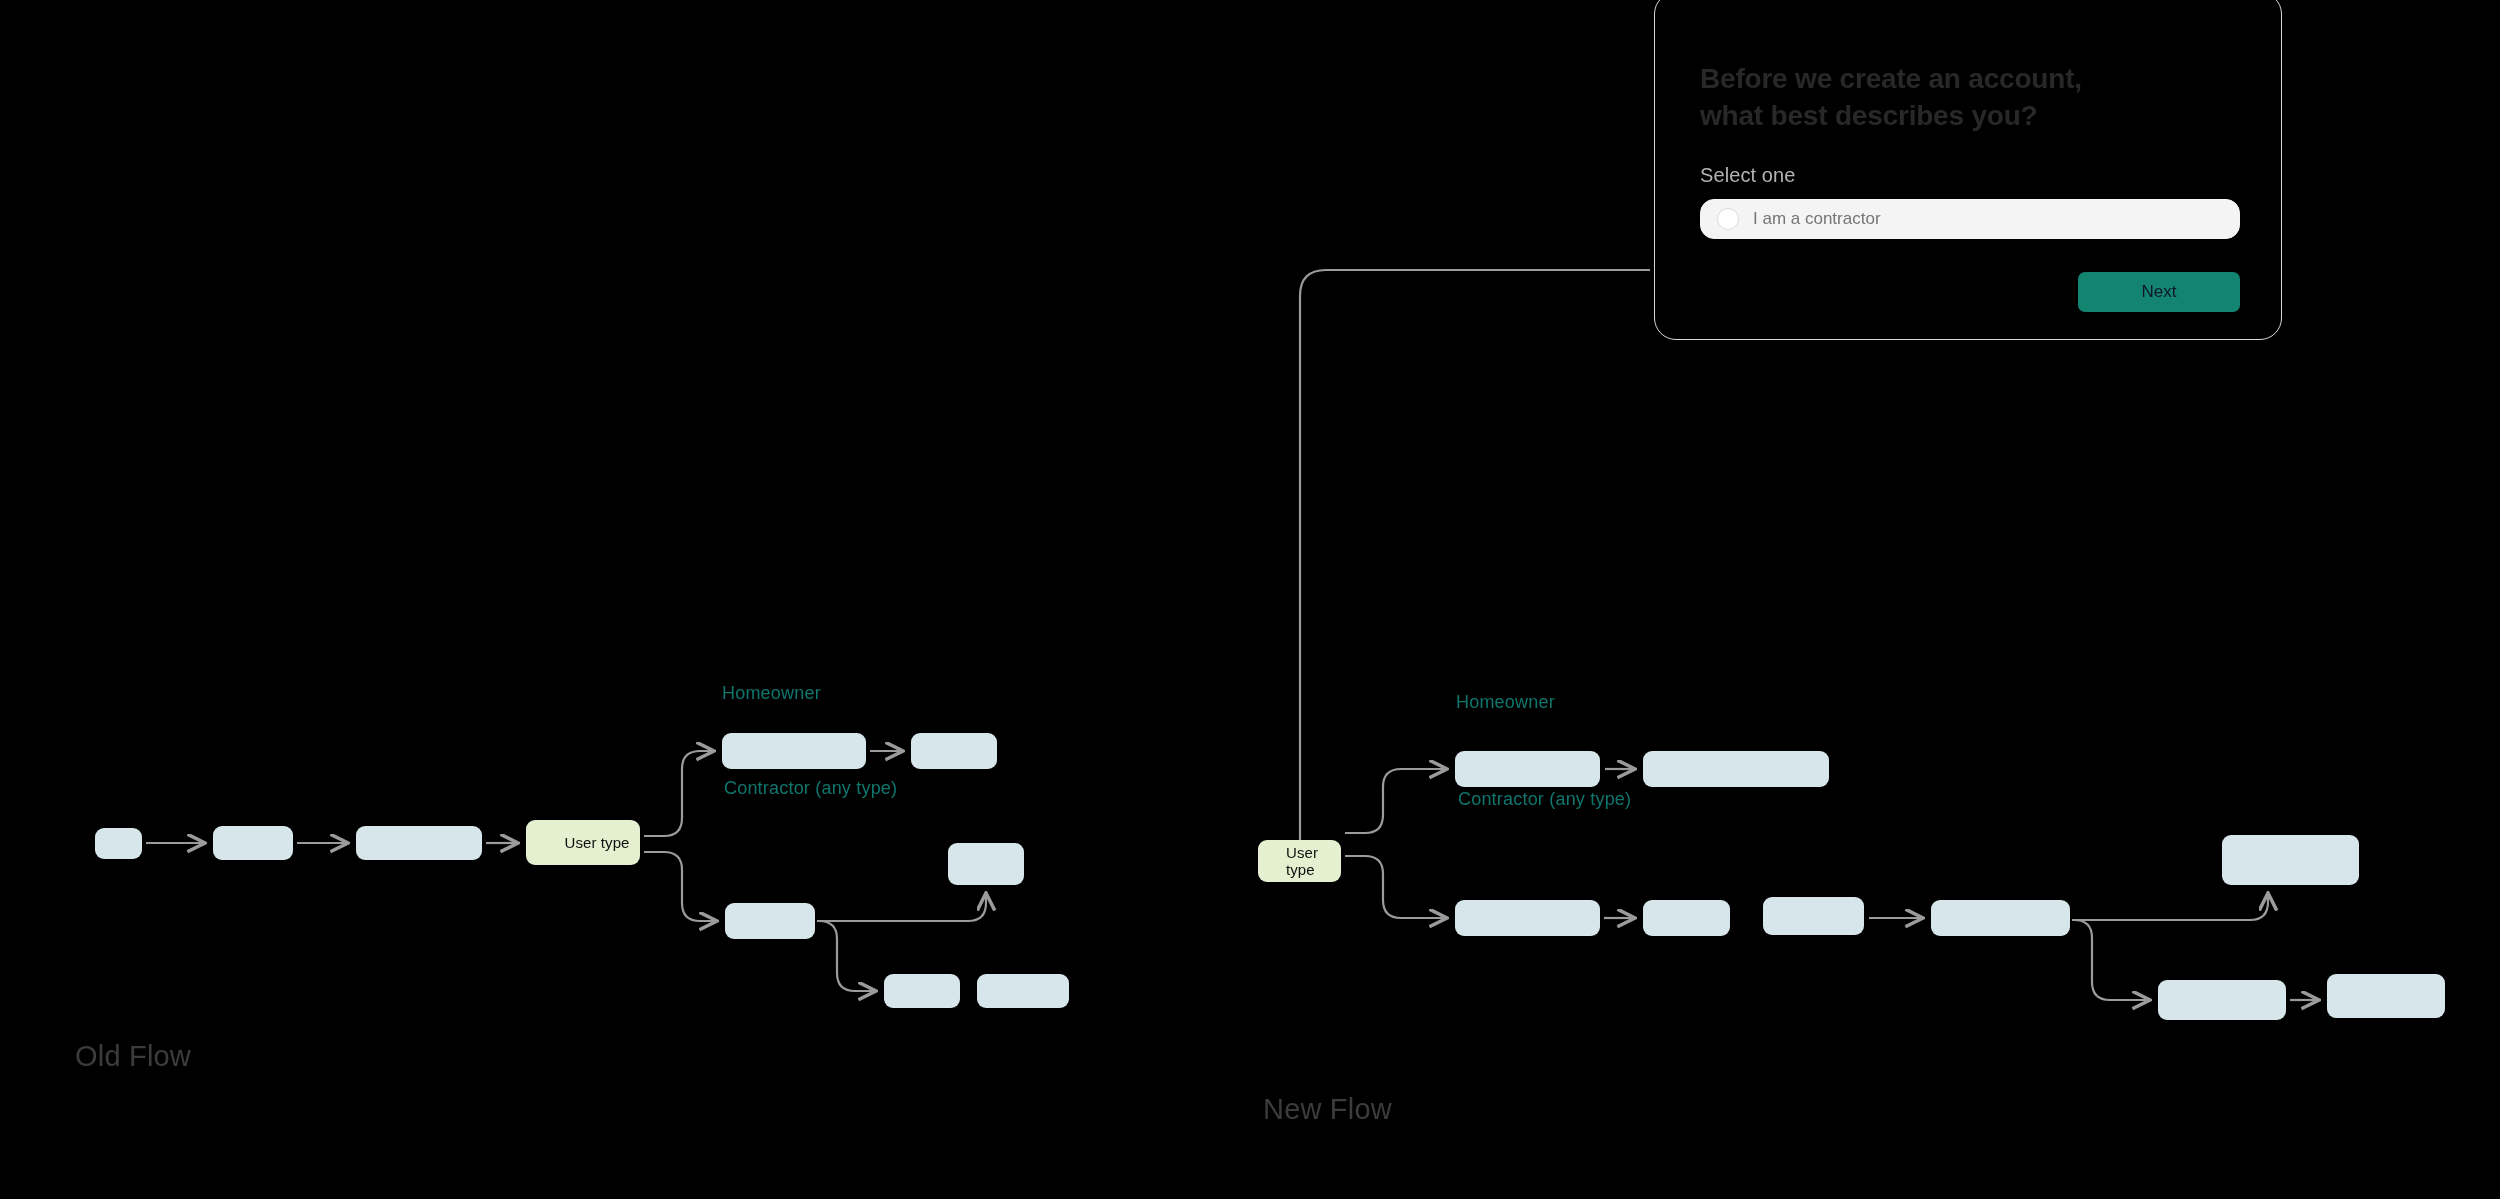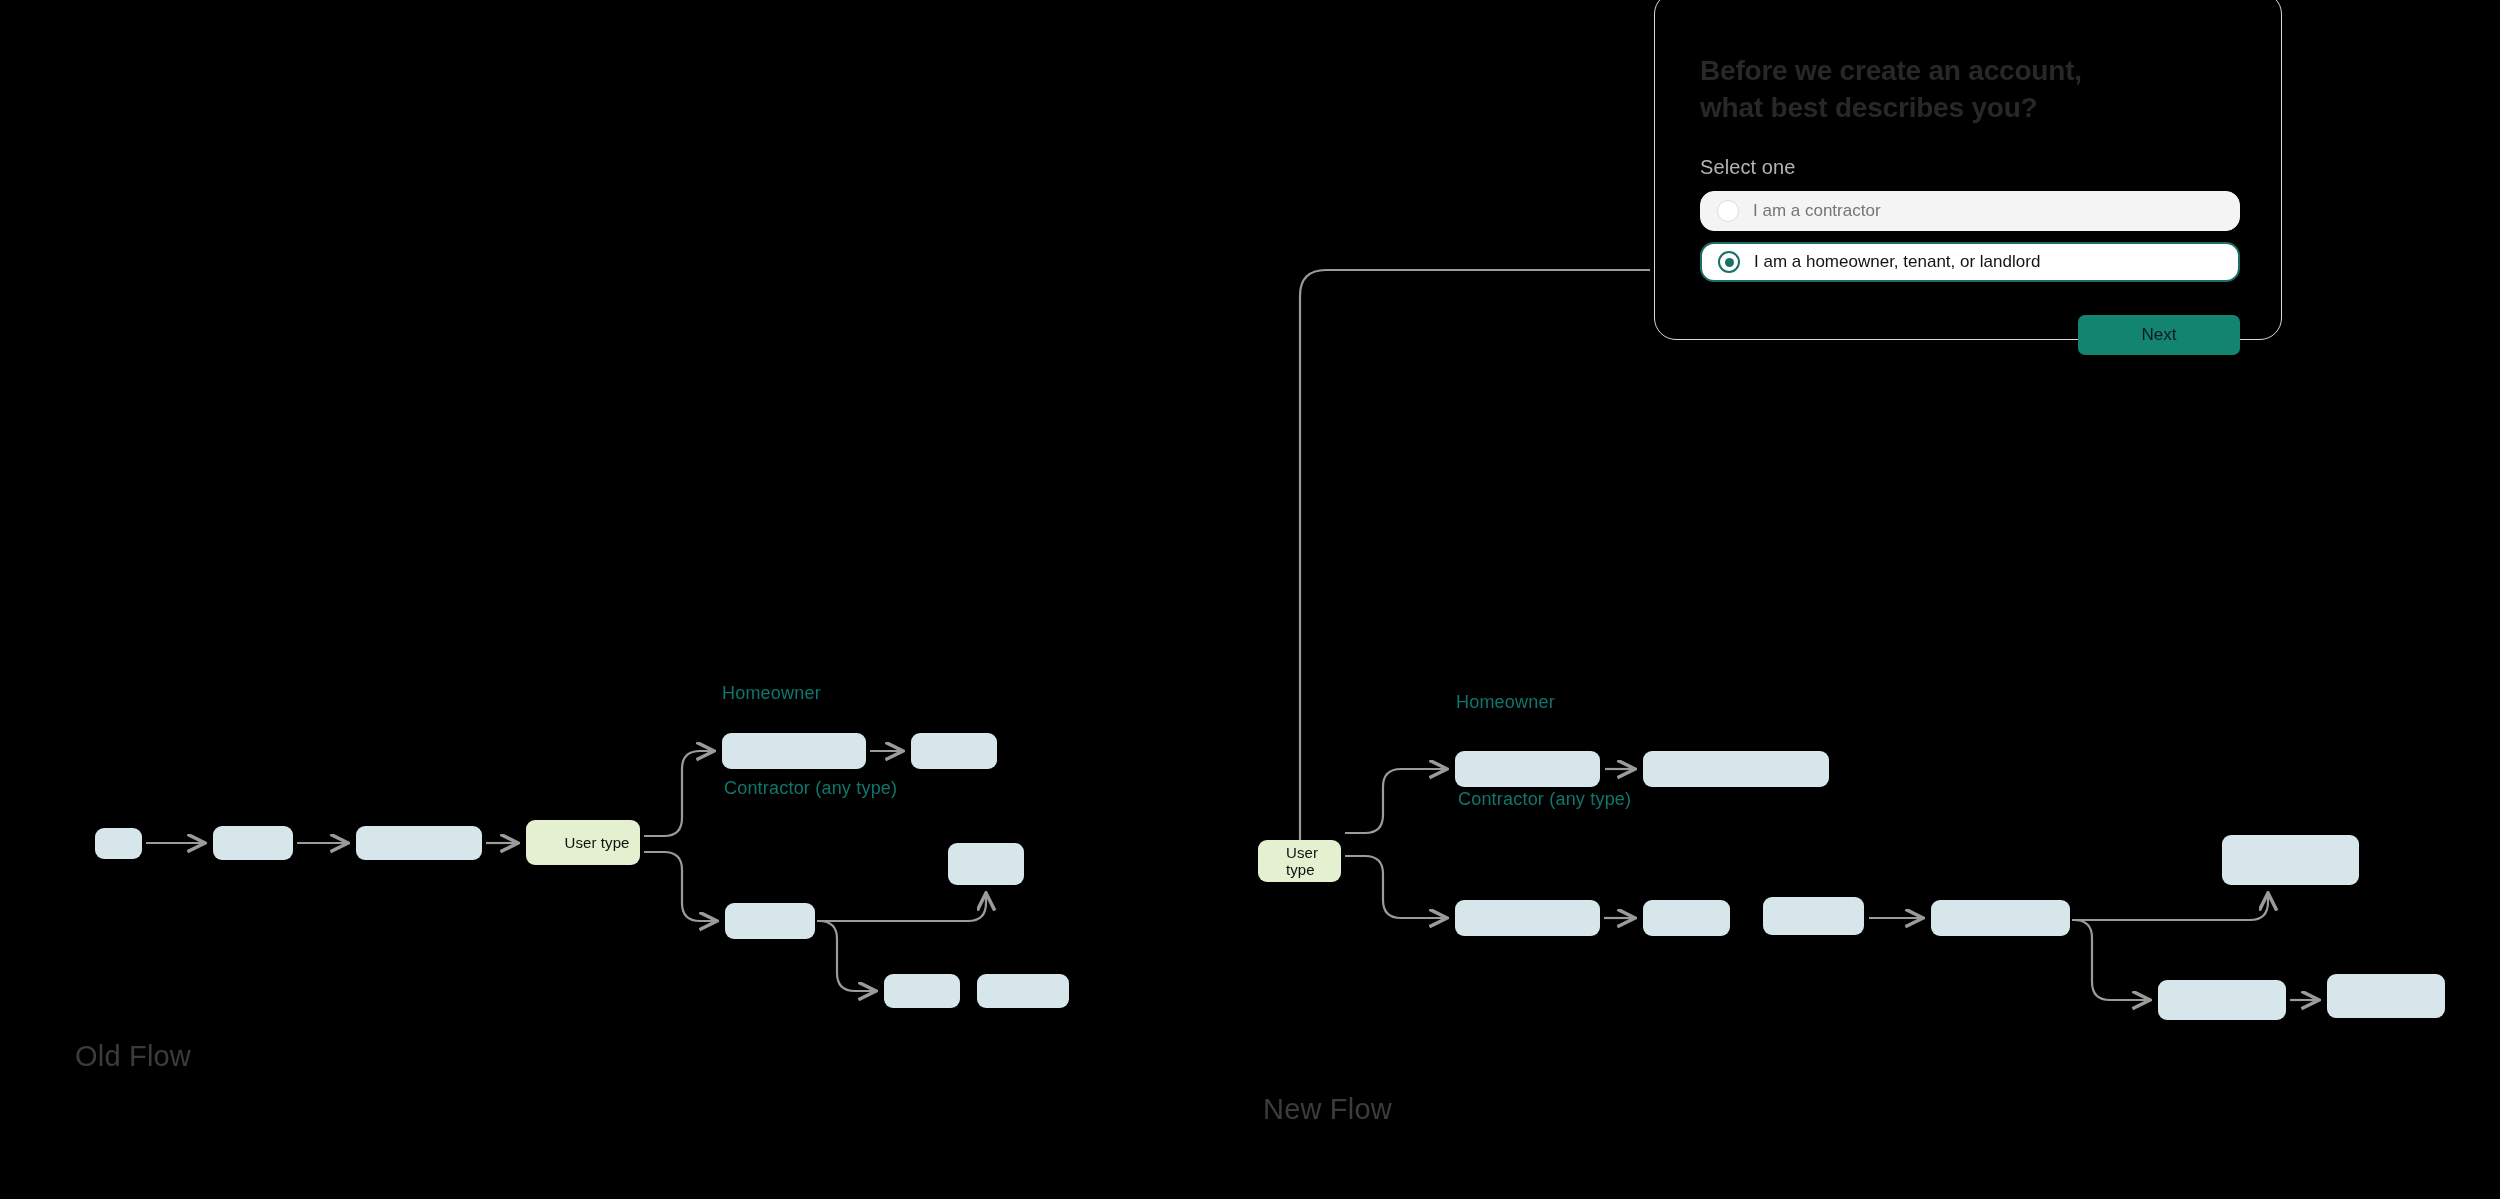--- a/index.html
+++ b/index.html
@@ -45,21 +45,21 @@
 
   
   #card {
     position:absolute;
     left:1654px; top:-8px;
     width:628px; height:348px;
     background:#000;
     border:1.6px solid #d8d8d8;
     border-radius:22px;
   }
-  #card-inner { position:absolute; left:1700px; top:52px; width:540px; }
+  #card-inner { position:absolute; left:1700px; top:60px; width:540px; }
 
   .card-heading {
     color:#282828;
     font-size:28px;
     font-weight:bold;
     line-height:1.33;
     letter-spacing:-.2px;
     white-space:pre-line;
   }
   .select-one {
@@ -192,25 +192,19 @@
     <div class="card-heading">Before we create an account,
 what best describes you?</div>
 
     <div class="select-one">Select one</div>
 
     <div class="opt opt-unselected">
       <span class="radio radio-off"></span>
       <span>I am a contractor</span>
     </div>
 
-    <div class="opt opt-selected">
-      <span class="radio radio-on">
-          <span class="dot"></span>
-        </span>
-      <span>I am a homeowner, tenant, or landlord</span>
-    </div>
 
     <div class="next-row">
       <button id="next-btn">Next</button>
     </div>
   </div>
 
 </div>
 
 </body></html>

